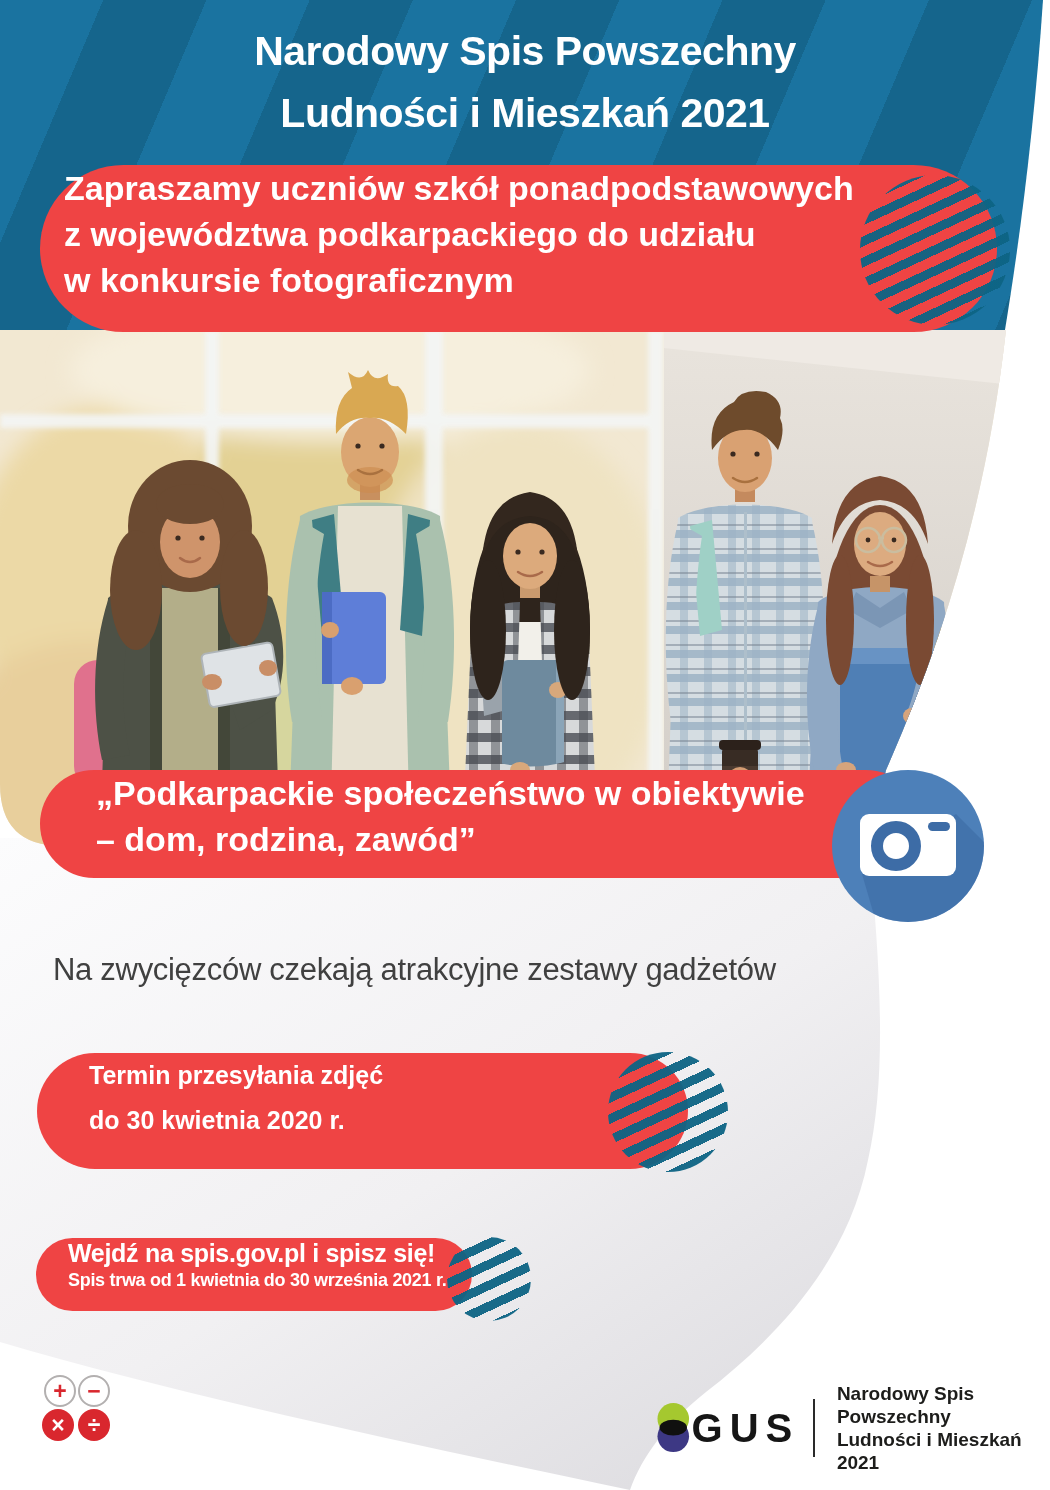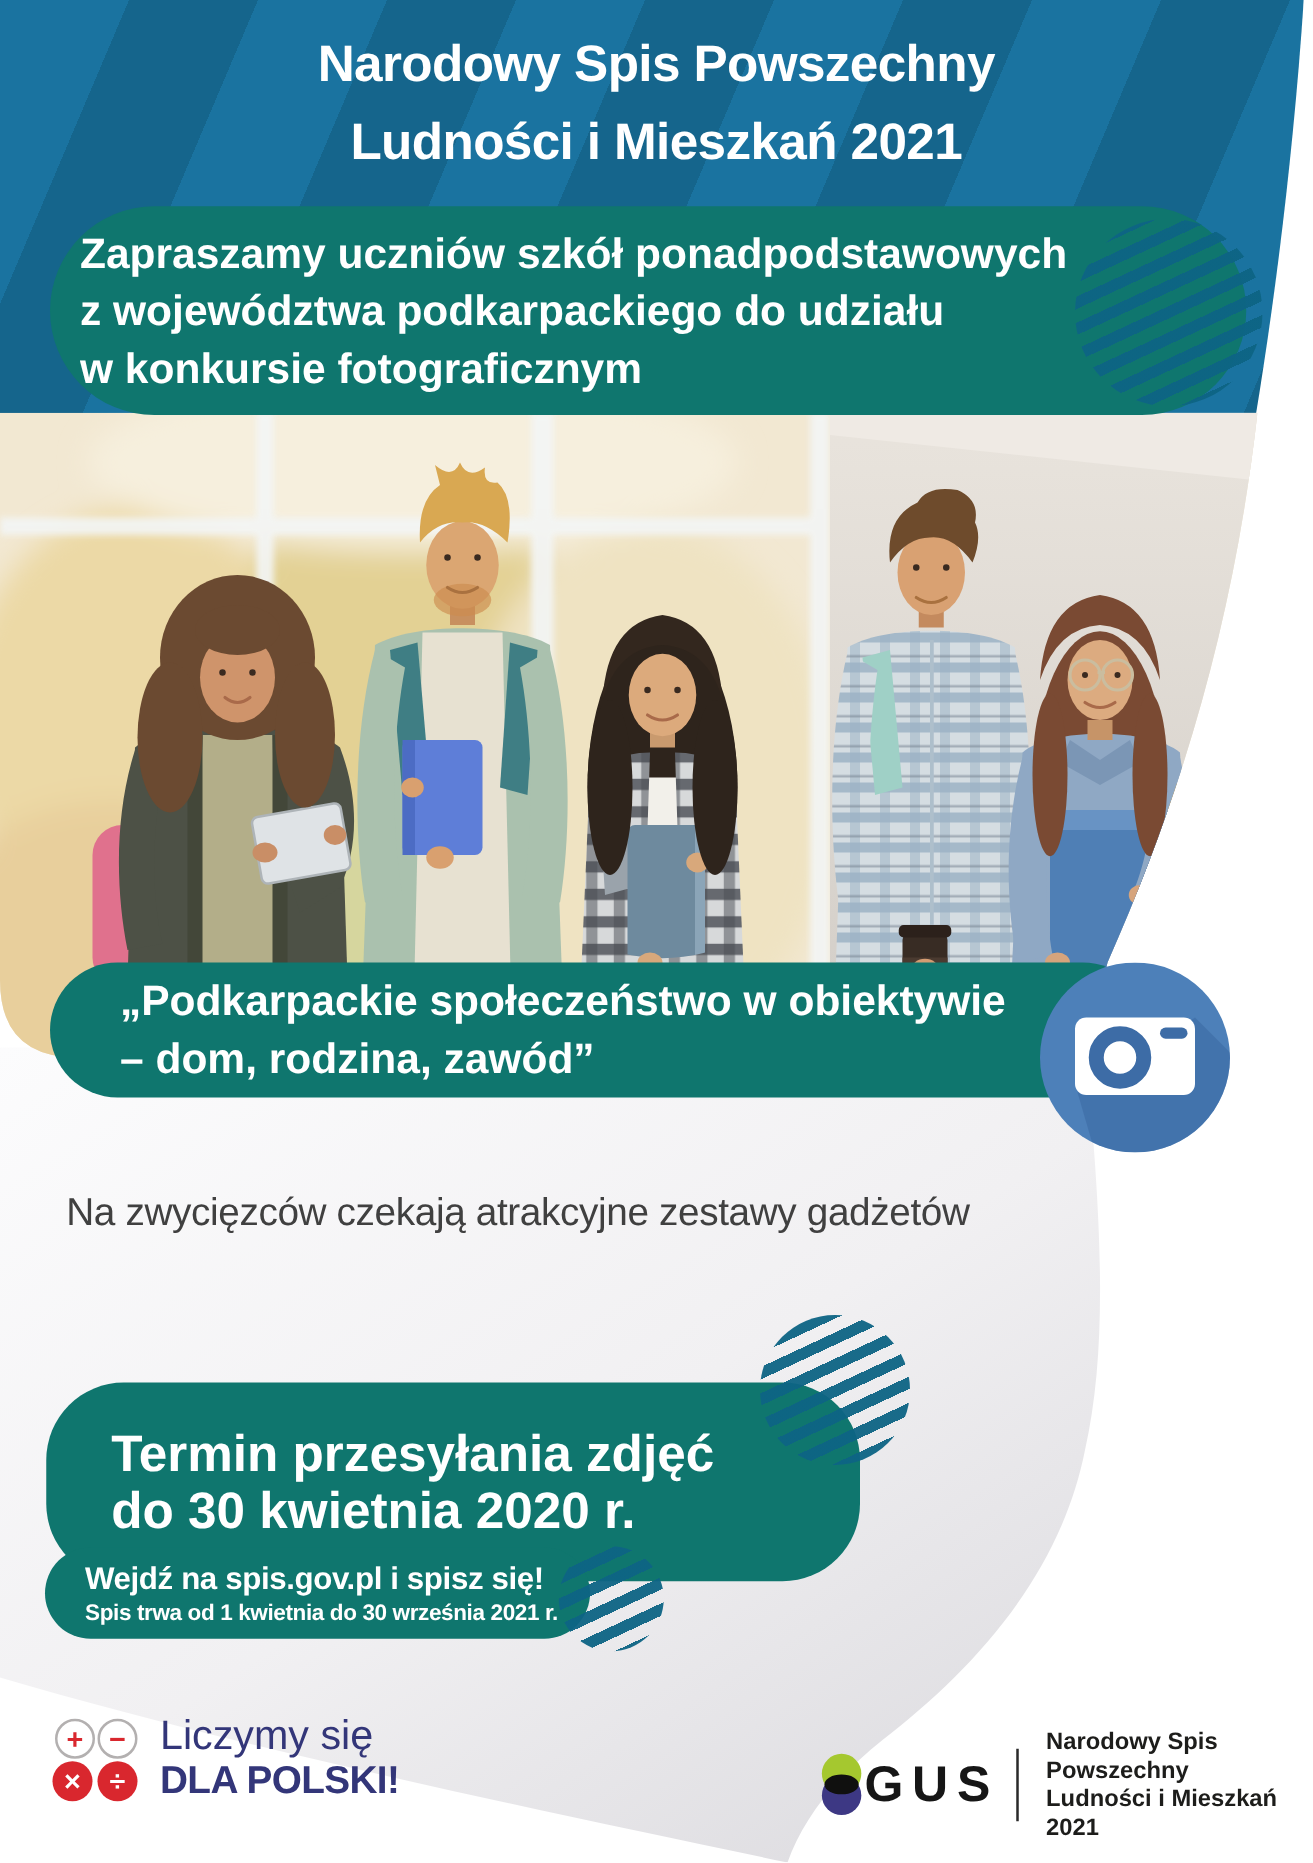--- a/index.html
+++ b/index.html
@@ -19,29 +19,29 @@
     color:#ffffff;font-size:41px;font-weight:bold;line-height:62px;letter-spacing:-0.5px;
   }
   
   #photo{
     position:absolute;left:0;top:330px;width:1012px;height:516px;z-index:2;
     clip-path:path('M0 0 L1006 0 C988 160 948 300 886 440 C880 465 874 492 870 516 L62 516 Q0 516 0 454 Z');
   }
   #photo svg{display:block;width:100%;height:100%;}
   
   .pill{
-    position:absolute;background:#0f766e;color:#ffffff;font-weight:bold;z-index:3;
-    display:flex;flex-direction:column;justify-content:center;
+    position:absolute;background:#ef4444;color:#ffffff;font-weight:bold;z-index:3;
+    display:flex;flex-direction:column;
   }
   #invite-box{left:40px;top:165px;width:957px;height:167px;border-radius:84px;
     font-size:34px;line-height:46px;padding-left:24px;box-sizing:border-box;}
   #contest-box{left:40px;top:770px;width:880px;height:108px;border-radius:76px;
     font-size:34px;line-height:46px;padding-left:56px;box-sizing:border-box;}
-  #deadline-box{left:37px;top:1106px;width:651px;height:159px;border-radius:62px;
-    font-size:41px;line-height:45px;padding-left:52px;box-sizing:border-box;}
+  #deadline-box{left:37px;top:1053px;width:651px;height:116px;border-radius:62px;
+    font-size:25px;line-height:45px;padding-left:52px;box-sizing:border-box;}
   #cta-box{left:36px;top:1238px;width:436px;height:73px;border-radius:42px;
     padding-left:32px;box-sizing:border-box;}
   #cta-line1{font-size:25px;line-height:30px;letter-spacing:-0.3px;}
   #cta-line2{font-size:18px;line-height:24px;letter-spacing:-0.3px;}
   
   .striped-circle{
     position:absolute;border-radius:50%;z-index:4;pointer-events:none;
     background:repeating-linear-gradient(155deg,rgba(13,100,132,0.95) 0 9px,rgba(13,100,132,0) 9px 19px);
   }
   #stripes-1{left:860px;top:175px;width:150px;height:150px;}
@@ -317,24 +317,20 @@
     <div id="math-minus" class="math-circle math-light">
         <span>−</span>
       </div>
     <div id="math-times" class="math-circle math-red">
         <span>×</span>
       </div>
     <div id="math-divide" class="math-circle math-red">
         <span>÷</span>
       </div>
   </div>
-  <div id="brand-tagline">
-    <div id="tagline-line1">Liczymy się</div>
-    <div id="tagline-line2">DLA POLSKI!</div>
-  </div>
 
   <div id="gus-block">
     <svg id="gus-circles" viewBox="0 0 44 66" aria-hidden="true">
       <circle cx="22" cy="22" r="19" fill="#a5c82f"></circle>
       <circle cx="22" cy="43" r="19" fill="#3d3884"></circle>
       <ellipse cx="22" cy="32.5" rx="16.5" ry="9.5" fill="#10100f"></ellipse>
     </svg>
     <div id="gus-name">GUS</div>
     <div id="gus-divider"></div>
     <div id="gus-caption">

